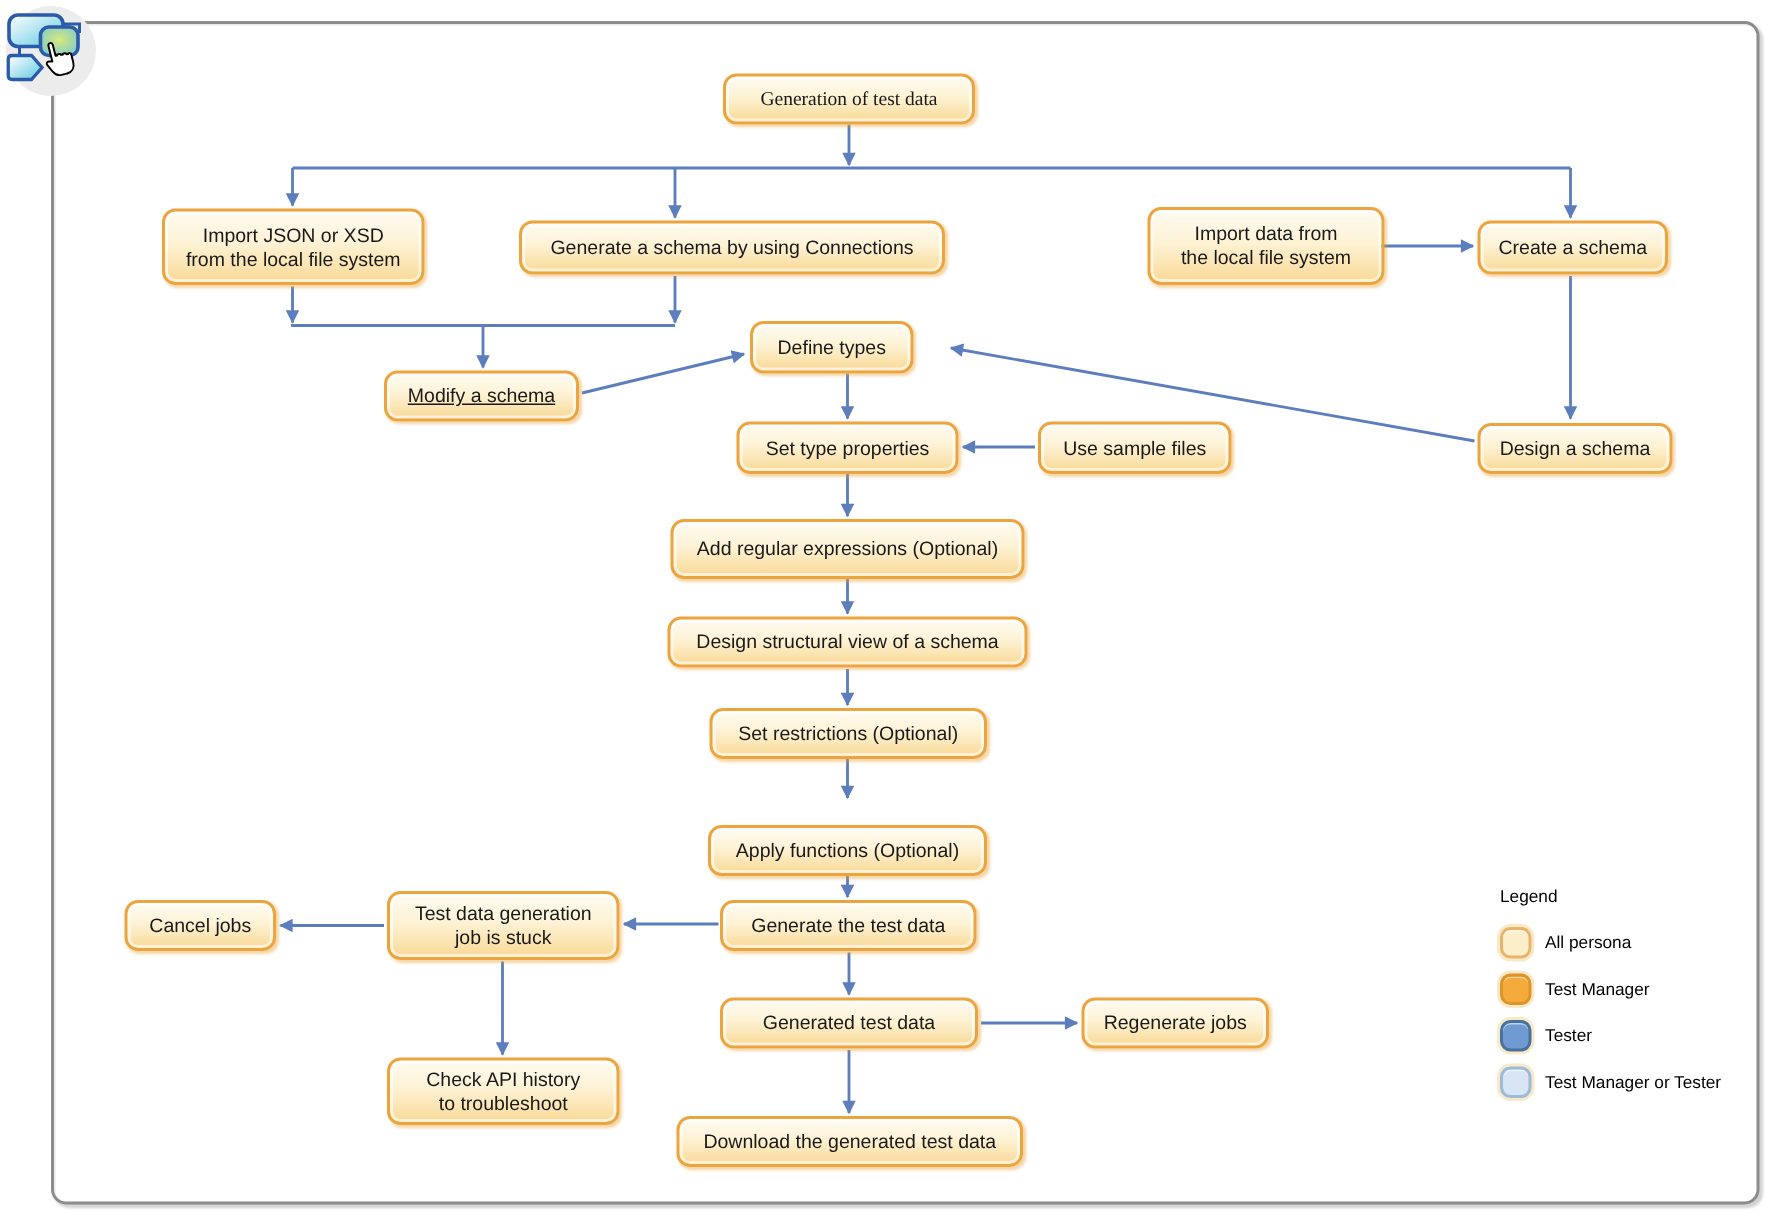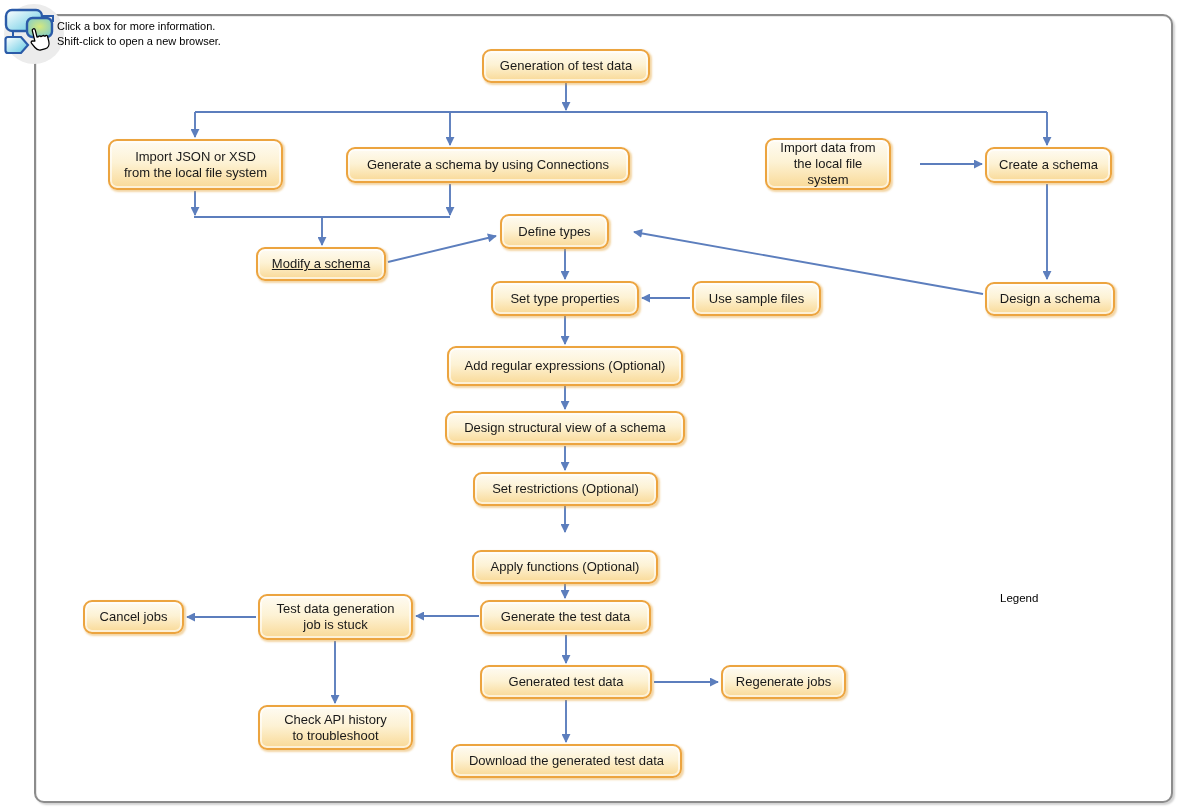--- a/index.html
+++ b/index.html
@@ -65,25 +65,25 @@
       <polyline points="565,569 565,598" fill="none" stroke="#5C7EBD" stroke-width="1.9" marker-end="url(#arrowhead)"></polyline>
       <polyline points="479,616 416,616" fill="none" stroke="#5C7EBD" stroke-width="1.9" marker-end="url(#arrowhead)"></polyline>
       <polyline points="256,617 187,617" fill="none" stroke="#5C7EBD" stroke-width="1.9" marker-end="url(#arrowhead)"></polyline>
       <polyline points="335,641 335,703" fill="none" stroke="#5C7EBD" stroke-width="1.9" marker-end="url(#arrowhead)"></polyline>
       <polyline points="566,635 566,663" fill="none" stroke="#5C7EBD" stroke-width="1.9" marker-end="url(#arrowhead)"></polyline>
       <polyline points="654,682 718,682" fill="none" stroke="#5C7EBD" stroke-width="1.9" marker-end="url(#arrowhead)"></polyline>
       <polyline points="566,700 566,742" fill="none" stroke="#5C7EBD" stroke-width="1.9" marker-end="url(#arrowhead)"></polyline>
     </svg>
 
   <div id="nodes">
-      <div class="flow-box" style="left: 482px; top: 49px; width: 168px; height: 34px;">Generation of test data</div>
+      <div class="flow-box" style="left: 482px; top: 49px; width: 168px; height: 34px; font-family: Liberation Serif, serif;">Generation of test data</div>
       <div class="flow-box" style="left: 108px; top: 139px; width: 175px; height: 51px;">Import JSON or XSD
 from the local file system</div>
       <div class="flow-box" style="left: 346px; top: 147px; width: 284px; height: 36px;">Generate a schema by using Connections</div>
-      <div class="flow-box" style="left: 765px; top: 138px; width: 126px; height: 52px;">Import data from
+      <div class="flow-box" style="left: 765px; top: 138px; width: 158px; height: 52px;">Import data from
 the local file system</div>
       <div class="flow-box" style="left: 985px; top: 147px; width: 127px; height: 36px;">Create a schema</div>
       <div class="flow-box" style="left: 256px; top: 247px; width: 130px; height: 34px; text-decoration: underline;">Modify a schema</div>
       <div class="flow-box" style="left: 500px; top: 214px; width: 109px; height: 35px;">Define types</div>
       <div class="flow-box" style="left: 491px; top: 281px; width: 148px; height: 35px;">Set type properties</div>
       <div class="flow-box" style="left: 692px; top: 281px; width: 129px; height: 35px;">Use sample files</div>
       <div class="flow-box" style="left: 985px; top: 282px; width: 130px; height: 34px;">Design a schema</div>
       <div class="flow-box" style="left: 447px; top: 346px; width: 236px; height: 40px;">Add regular expressions (Optional)</div>
       <div class="flow-box" style="left: 445px; top: 411px; width: 240px; height: 34px;">Design structural view of a schema</div>
       <div class="flow-box" style="left: 473px; top: 472px; width: 185px; height: 34px;">Set restrictions (Optional)</div>
@@ -117,22 +117,36 @@
     <path d="M6 35 H19 L26 43 L19 51 H6 Q3.5 51 3.5 48.5 V37.5 Q3.5 35 6 35 Z" fill="url(#cy1)" stroke="#2b5ba8" stroke-width="2.2"></path>
     <rect x="25" y="16" width="25" height="19" rx="5.5" fill="url(#gr1)" stroke="#2b5ba8" stroke-width="2.4"></rect>
     <g transform="translate(27,24) rotate(-14 10 10)">
       <path d="M8.6 24 C5.5 24 4.4 22.4 3.3 20.2 L1 15.4 C0.4 14.2 1.3 13 2.6 13.3 L4.8 13.9 L4.8 3.2
                C4.8 1.1 7.8 1.1 7.8 3.2 L7.8 10.6 L8.9 10.7 C9.1 9.8 11.3 9.9 11.5 10.9 L12.6 11.1
                C12.9 10.2 14.9 10.3 15.1 11.4 L16.2 11.6 C16.6 10.8 18.2 11 18.2 12.5 L18.2 17.6
                C18.2 21.4 16 24 12.5 24 Z" fill="#ffffff" stroke="#000000" stroke-width="1.3" stroke-linejoin="round"></path>
     </g>
   </svg>
 
-  <div id="instructions">
-    <div>Click a box for more information.</div>
-    <div>Shift-click to open a new browser.</div>
-  </div>
 
   <div id="legend">
     <div class="legend-title">Legend</div>
+    <div id="legend-items">
+        <div class="legend-item">
+          <span class="legend-swatch" style="background: rgb(251, 239, 203); border-color: rgb(233, 180, 105);"></span>
+          <span class="legend-label">All persona</span>
+        </div>
+        <div class="legend-item">
+          <span class="legend-swatch" style="background: rgb(245, 171, 59); border-color: rgb(222, 148, 38);"></span>
+          <span class="legend-label">Test Manager</span>
+        </div>
+        <div class="legend-item">
+          <span class="legend-swatch" style="background: rgb(111, 155, 210); border-color: rgb(73, 113, 159);"></span>
+          <span class="legend-label">Tester</span>
+        </div>
+        <div class="legend-item">
+          <span class="legend-swatch" style="background: rgb(216, 229, 244); border-color: rgb(159, 185, 217);"></span>
+          <span class="legend-label">Test Manager or Tester</span>
+        </div>
+      </div>
   </div>
 
 </div>
 
 </body></html>

